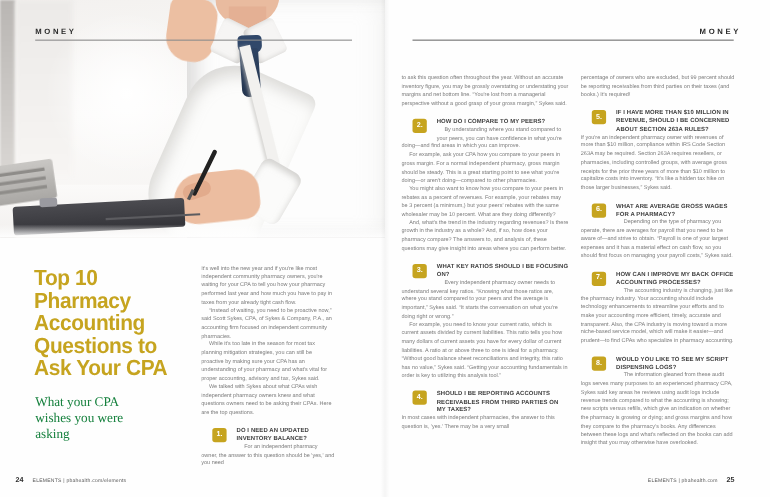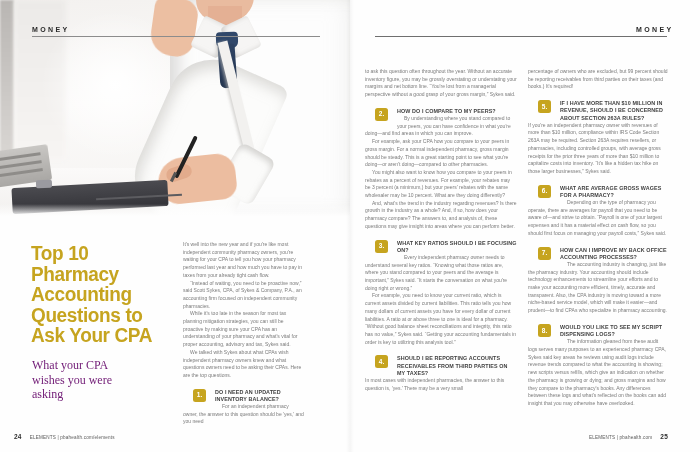--- a/index.html
+++ b/index.html
@@ -47,21 +47,21 @@
   .clipboard { left:12px; top:184px; width:156px; height:26px; background:linear-gradient(180deg,#4b4b50,#333338); transform:rotate(-3deg); border-radius:3px; }
   .clip { left:36px; top:180px; width:16px; height:8px; background:#9a9aa0; transform:rotate(-3deg); border-radius:2px; }
   .paper-edge { left:96px; top:196px; width:86px; height:2px; background:#5c5c60; transform:rotate(-3deg); }
   .photo-fade { left:0; top:204px; width:350px; height:12px; background:linear-gradient(180deg,rgba(255,255,255,0),#fefefe); }
 
   
   .title { position:absolute; left:31px; top:243px; width:160px;
            font-size:20px; line-height:20.5px; font-weight:bold; letter-spacing:-0.4px;
            transform:scaleX(.95); transform-origin:left top; }
   .subtitle { position:absolute; left:32px; top:358px; width:104px;
-              font-family:"Liberation Serif", serif; font-size:12px; line-height:14.5px; color:#701a75; }
+              font-family:"Liberation Serif", serif; font-size:12px; line-height:14.5px; color:#15803d; }
 
   .col { position:absolute; font-size:5px; line-height:7.7px; color:#7b7b7b; overflow:hidden; }
   .col p { text-indent:7px; }
   .col p.noindent { text-indent:0; }
   .col-intro { left:183px; top:241px; width:121px; height:200px; }
   .rcol1 { left:365px; top:68px; width:152px; height:346px; }
   .rcol2 { left:528px; top:68px; width:140px; height:352px; }
 
   .q { margin-top:8px; }
   .qbadge { float:left; width:13px; height:13px; margin:1px 9px 6px 10px;

